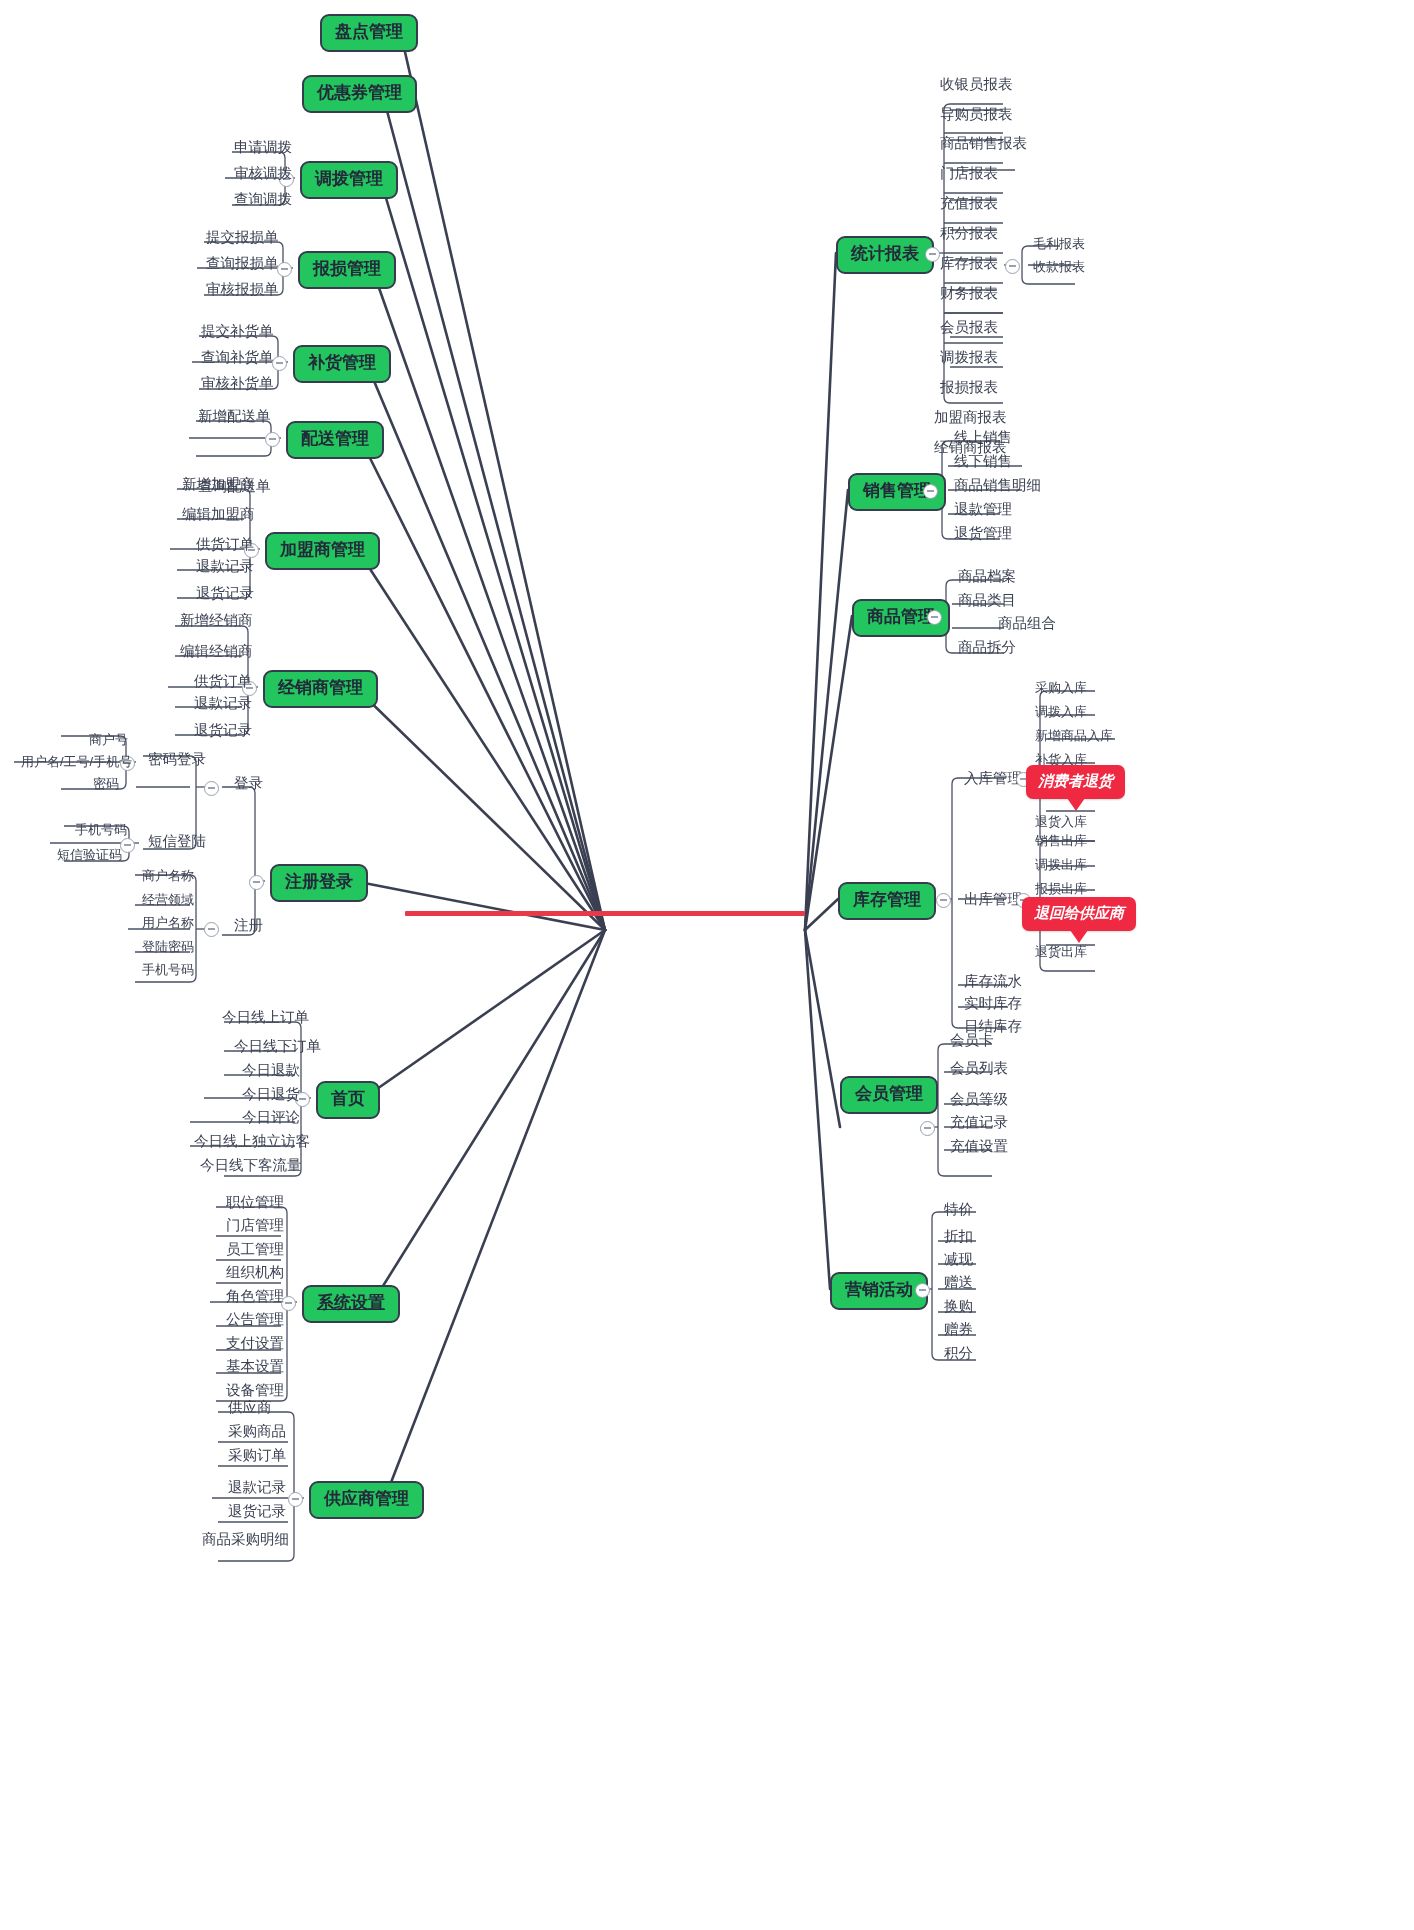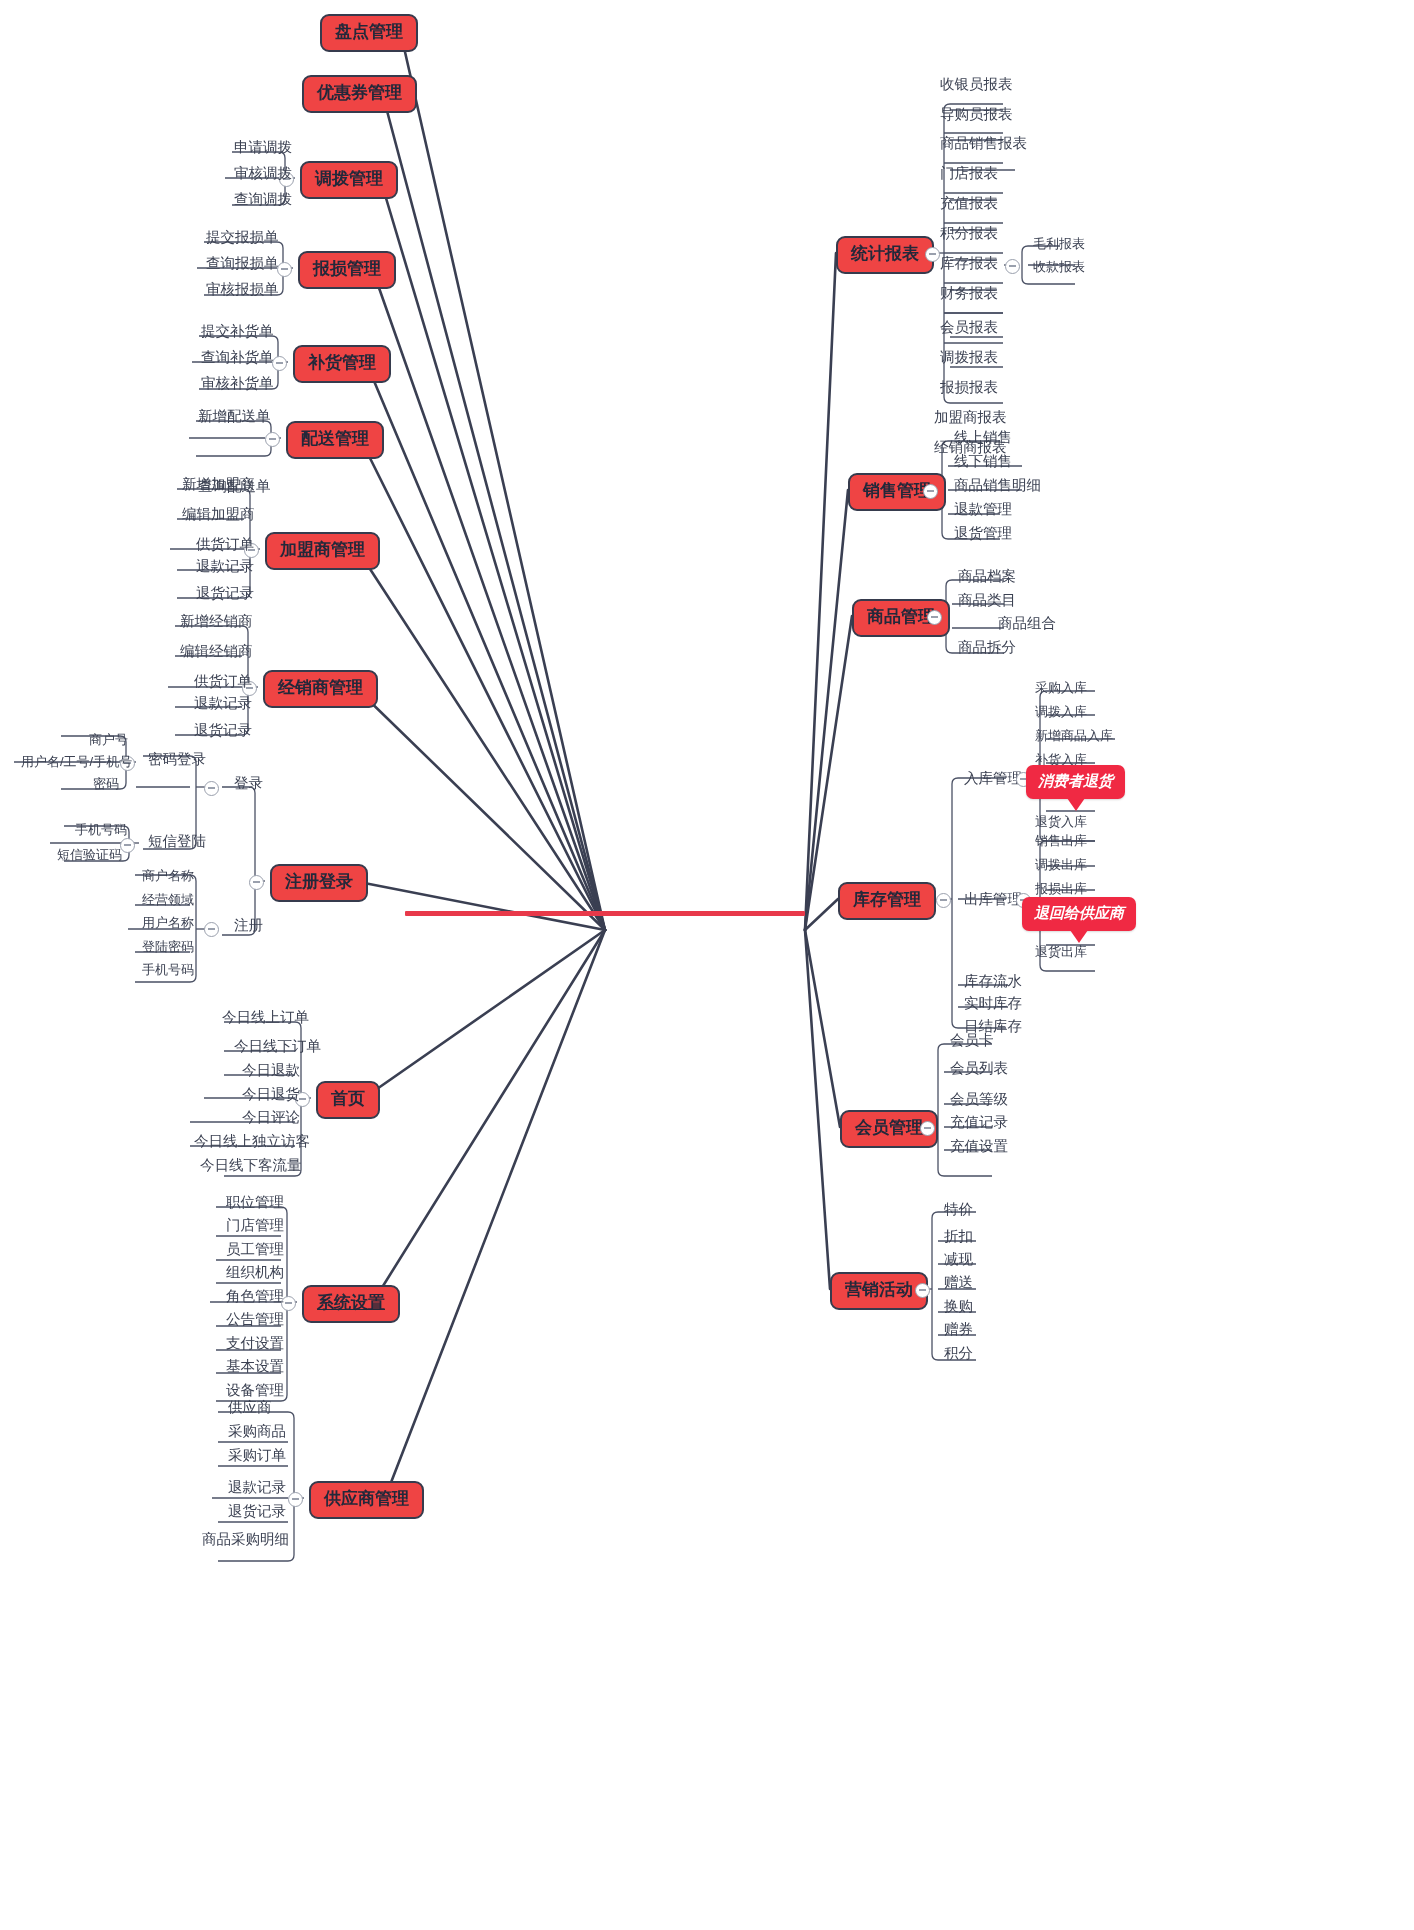--- a/index.html
+++ b/index.html
@@ -12,21 +12,21 @@
 
   
   .root{
     font-size:25px;font-weight:bold;color:#2b2f3e;
     letter-spacing:.5px;text-align:center;
   }
   .root .rootline{height:5px;background:#e8394a;margin-top:6px;border-radius:1px;}
 
   
   .l1{
-    border:2.5px solid #363b4d;border-radius:9px;background:#ef4444;
+    border:2.5px solid #363b4d;border-radius:9px;background:#22c55e;
     color:#23283a;font-weight:bold;font-size:17px;
     padding:7px 13px 8px;line-height:1.1;
     text-align:center;
   }
 
   
   .l2{
     font-size:14.5px;color:#3b4152;line-height:1.15;
     padding:2px 6px 4px;
   }
@@ -315,21 +315,21 @@
   <div class="node l1" style="left:265px;top:532px;"><span>加盟商管理</span></div>
   <span class="handle" style="left:244px;top:543px;"></span>
   <div class="node l2" style="left:176px;top:474px;"><span>新增加盟商</span></div>
   <div class="node l2" style="left:176px;top:504px;"><span>编辑加盟商</span></div>
   <div class="node l2" style="left:190px;top:534px;"><span>供货订单</span></div>
   <div class="node l2" style="left:190px;top:556px;"><span>退款记录</span></div>
   <div class="node l2" style="left:190px;top:583px;"><span>退货记录</span></div>
 
   <div class="node l1" style="left:263px;top:670px;"><span>经销商管理</span></div>
   <span class="handle" style="left:242px;top:681px;"></span>
-  <div class="node l2" style="left:174px;top:611px;"><span>新增经销商</span></div>
+  <div class="node l2" style="left:174px;top:611px;font-family:Liberation Mono, monospace;"><span>新增经销商</span></div>
   <div class="node l2" style="left:174px;top:641px;"><span>编辑经销商</span></div>
   <div class="node l2" style="left:188px;top:671px;"><span>供货订单</span></div>
   <div class="node l2" style="left:188px;top:693px;"><span>退款记录</span></div>
   <div class="node l2" style="left:188px;top:720px;"><span>退货记录</span></div>
 
   <div class="node l1" style="left:270px;top:864px;"><span>注册登录</span></div>
   <span class="handle" style="left:249px;top:875px;"></span>
 
   <div class="node l2" style="left:228px;top:773px;"><span>登录</span></div>
   <span class="handle" style="left:204px;top:781px;"></span>
@@ -441,21 +441,21 @@
 
   <div class="callout" style="left:1026px;top:765px;">
     <span>消费者退货</span>
     <span class="tail"></span>
   </div>
   <div class="callout" style="left:1022px;top:897px;">
     <span>退回给供应商</span>
     <span class="tail"></span>
   </div>
 
-  <div class="node l1" style="left:840px;top:1110px;text-align:center;"><span>会员管理</span></div>
+  <div class="node l1" style="left:840px;top:1076px;text-align:center;"><span>会员管理</span></div>
   <span class="handle" style="left:920px;top:1121px;"></span>
   <div class="node l2" style="left:944px;top:1030px;"><span>会员卡</span></div>
   <div class="node l2" style="left:944px;top:1058px;"><span>会员列表</span></div>
   <div class="node l2" style="left:944px;top:1089px;"><span>会员等级</span></div>
   <div class="node l2" style="left:944px;top:1112px;"><span>充值记录</span></div>
   <div class="node l2" style="left:944px;top:1136px;"><span>充值设置</span></div>
 
   <div class="node l1" style="left:830px;top:1272px;"><span>营销活动</span></div>
   <span class="handle" style="left:915px;top:1283px;"></span>
   <div class="node l2" style="left:938px;top:1199px;"><span>特价</span></div>

